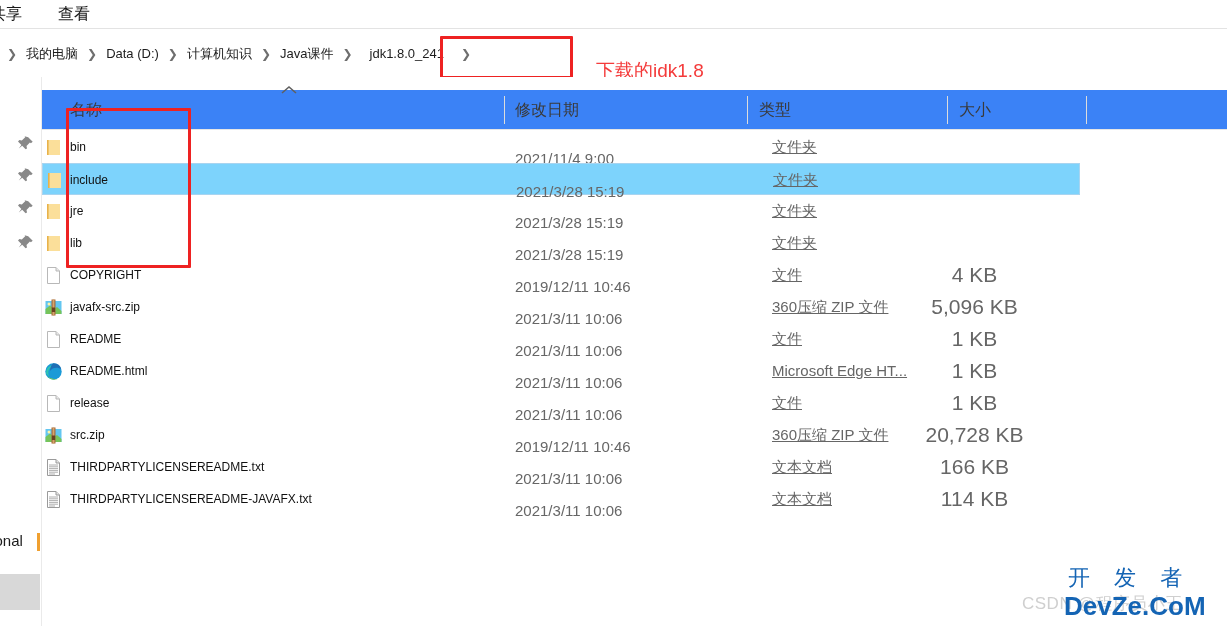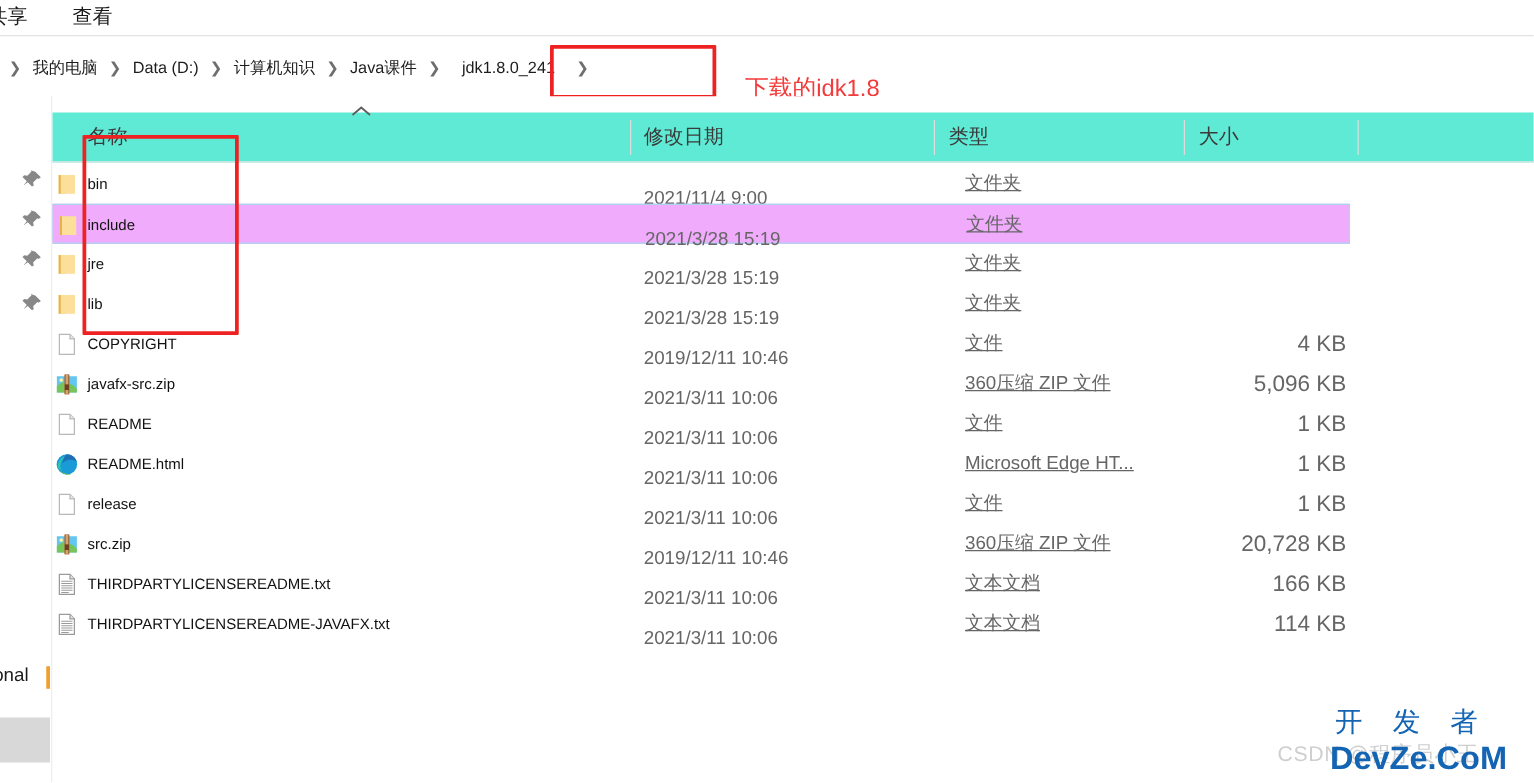--- a/index.html
+++ b/index.html
@@ -116,21 +116,21 @@
   .grey-block {
     position: absolute; left: -10px; top: 497px;
     width: 50px; height: 36px;
     background: #d8d8d8;
   }
 
   
   .colhdr {
     position: absolute; left: 0px; top: 13px;
     width: 1185px; height: 40px;
-    background: #5eead4;
+    background: #3b82f6;
     border-bottom: 1px solid #e6e6e6;
   }
   .colhdr .ch {
     position: absolute; top: 0;
     height: 40px;
     font-size: 16px;
     color: #3a3a3a;
     line-height: 40px;
     white-space: nowrap;
   }
@@ -149,21 +149,21 @@
     position: absolute; left: 0px; top: 54px;
     width: 1185px;
   }
   .row {
     position: relative;
     height: 32px;
     width: 1038px;
     display: block;
   }
   .row.hover {
-    background: #f0abfc;
+    background: #7dd3fc;
     border: 1px solid #a8d4f0;
   }
   .cell-name {
     position: absolute; left: 28px; top: 0;
     height: 32px; line-height: 32px;
     font-size: 12px; color: #111111;
     white-space: nowrap;
     text-align: center;
   }
   .row.hover .cell-name { left: 27px; }
@@ -176,23 +176,23 @@
   }
   .cell-type {
     position: absolute; left: 730px; top: 0;
     height: 32px; line-height: 32px;
     font-size: 15px; color: #666666;
     white-space: nowrap;
     text-decoration: underline;
   }
   .cell-size {
     position: absolute; left: 830px; top: 0;
-    width: 205px; text-align: right;
+    width: 205px; text-align: center;
     height: 32px; line-height: 32px;
-    font-size: 18px; color: #666666;
+    font-size: 21px; color: #666666;
     white-space: nowrap;
   }
   .ficon {
     position: absolute; left: 2px; top: 7px;
     width: 19px; height: 19px;
   }
   .ficon svg { display: block; }
 
   
   .redbox-folders {

